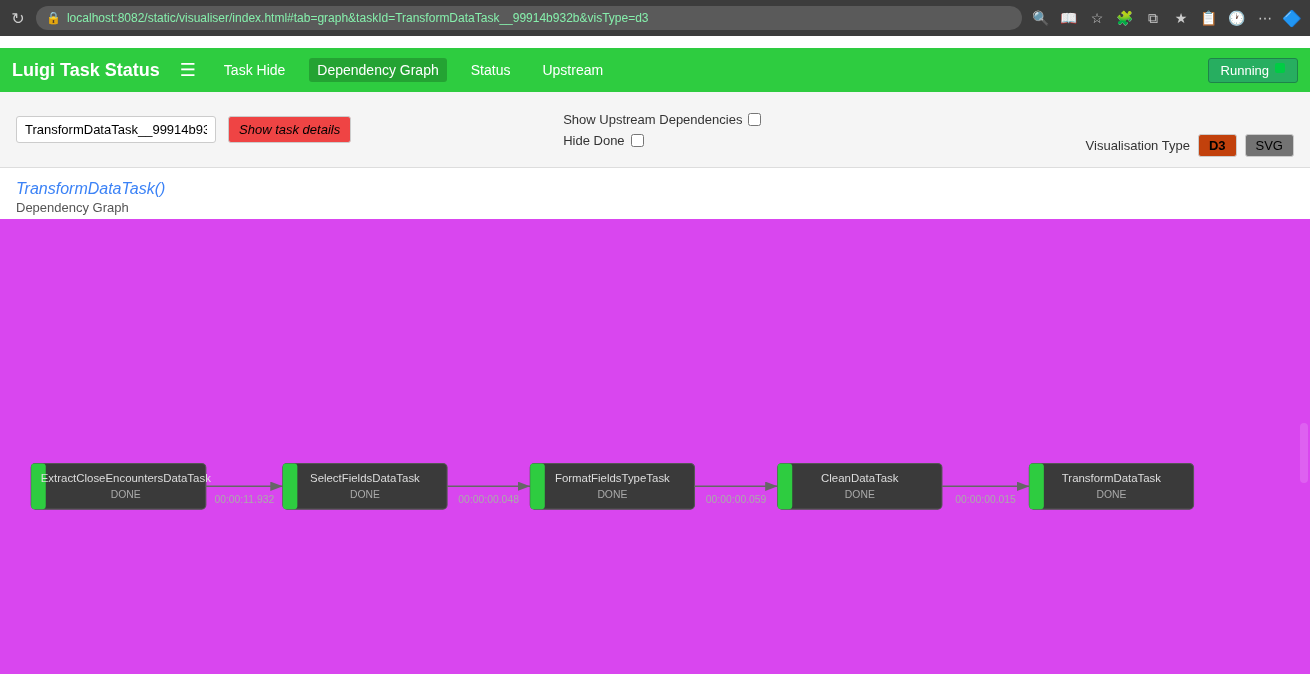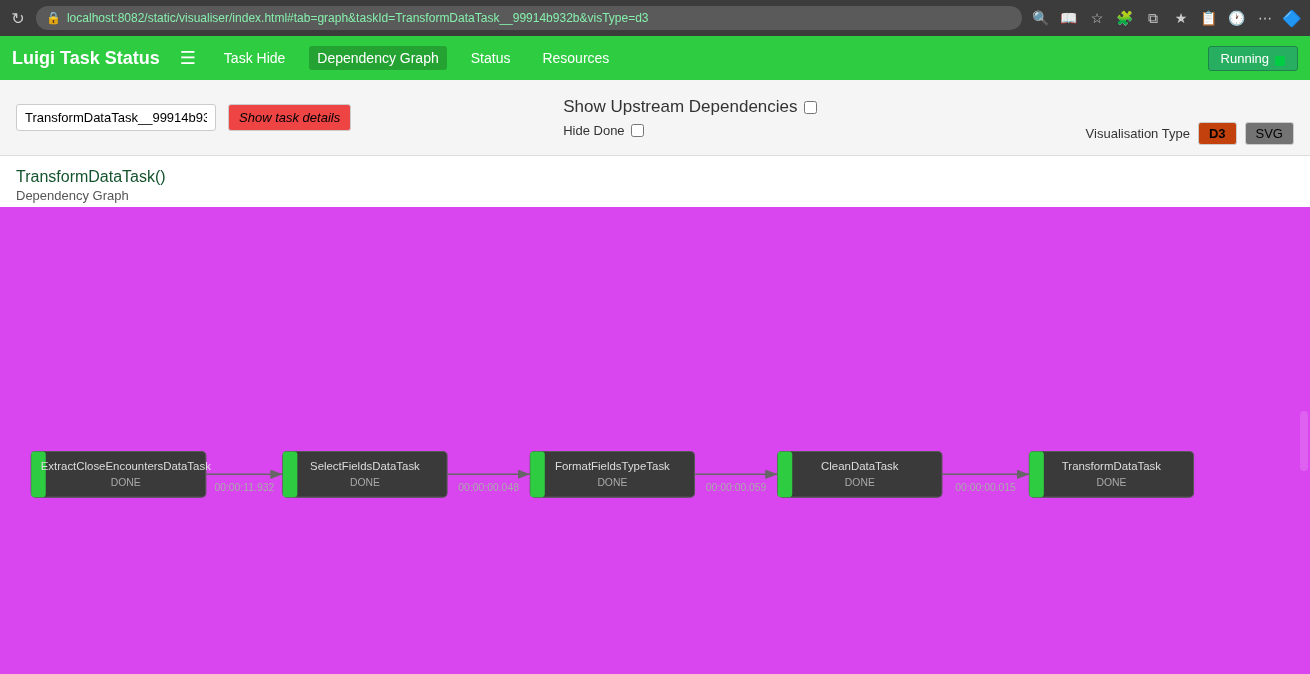--- a/index.html
+++ b/index.html
@@ -48,20 +48,21 @@
     .edge-icon { color: #3a8ef6; font-size: 16px; }
 
     
     .app-header {
       background: #2ecc40;
       height: 44px;
       display: flex;
       align-items: center;
       padding: 0 12px;
       gap: 16px;
+      margin-top: 12px;
     }
     .app-title {
       color: white;
       font-size: 18px;
       font-weight: bold;
       flex-shrink: 0;
     }
     .hamburger-icon {
       color: white;
       font-size: 18px;
@@ -81,21 +82,21 @@
     }
     .nav-spacer { flex: 1; }
     .running-badge {
       background: #27ae60;
       border: 1px solid #1e8449;
       color: white;
       padding: 4px 12px;
       border-radius: 3px;
       font-size: 13px;
       display: flex;
-      align-items: flex-end;
+      align-items: flex-start;
       gap: 6px;
     }
     .running-badge-indicator {
       width: 10px;
       height: 10px;
       background: #00cc44;
       border-radius: 2px;
       flex-shrink: 0;
     }
 
@@ -154,21 +155,21 @@
       background: #c2410c;
       font-weight: bold;
       text-align: center;
     }
     .upstream-section {
       display: flex;
       align-items: center;
       gap: 6px;
     }
     .upstream-label {
-      font-size: 17px;
+      font-size: 13px;
       color: #333;
     }
     .upstream-checkbox {
       cursor: pointer;
     }
     .hide-done-section {
       display: flex;
       gap: 6px;
     }
     .hide-done-label {
@@ -176,22 +177,23 @@
       color: #333;
     }
 
     
     .page-title-area {
       padding: 12px 16px 4px 16px;
     }
     .task-title {
       font-size: 16px;
       font-weight: normal;
-      color: #14532d;
+      color: #3b82f6;
       margin-bottom: 2px;
+      font-style: italic;
     }
     .dep-graph-label {
       font-size: 13px;
       color: #555;
     }
 
     
     .graph-area {
       background: #d946ef;
       margin: 0;
@@ -240,21 +242,21 @@
     <span class="edge-icon">🔷</span>
   </div>
 </div>
 
 <div class="app-header">
   <span class="app-title">Luigi Task Status</span>
   <span class="hamburger-icon">☰</span>
   <a class="nav-link">Task Hide</a>
   <a class="nav-link active">Dependency Graph</a>
   <a class="nav-link">Status</a>
-  <a class="nav-link">Resources</a>
+  <a class="nav-link">Upstream</a>
   <div class="nav-spacer"></div>
   <div class="running-badge">
     <span>Running</span>
     <div class="running-badge-indicator"></div>
   </div>
 </div>
 
 <div class="controls-bar">
   <input type="text" class="task-input" value="TransformDataTask__99914b932b" style="">
   <button class="show-task-btn">Show task details</button>

